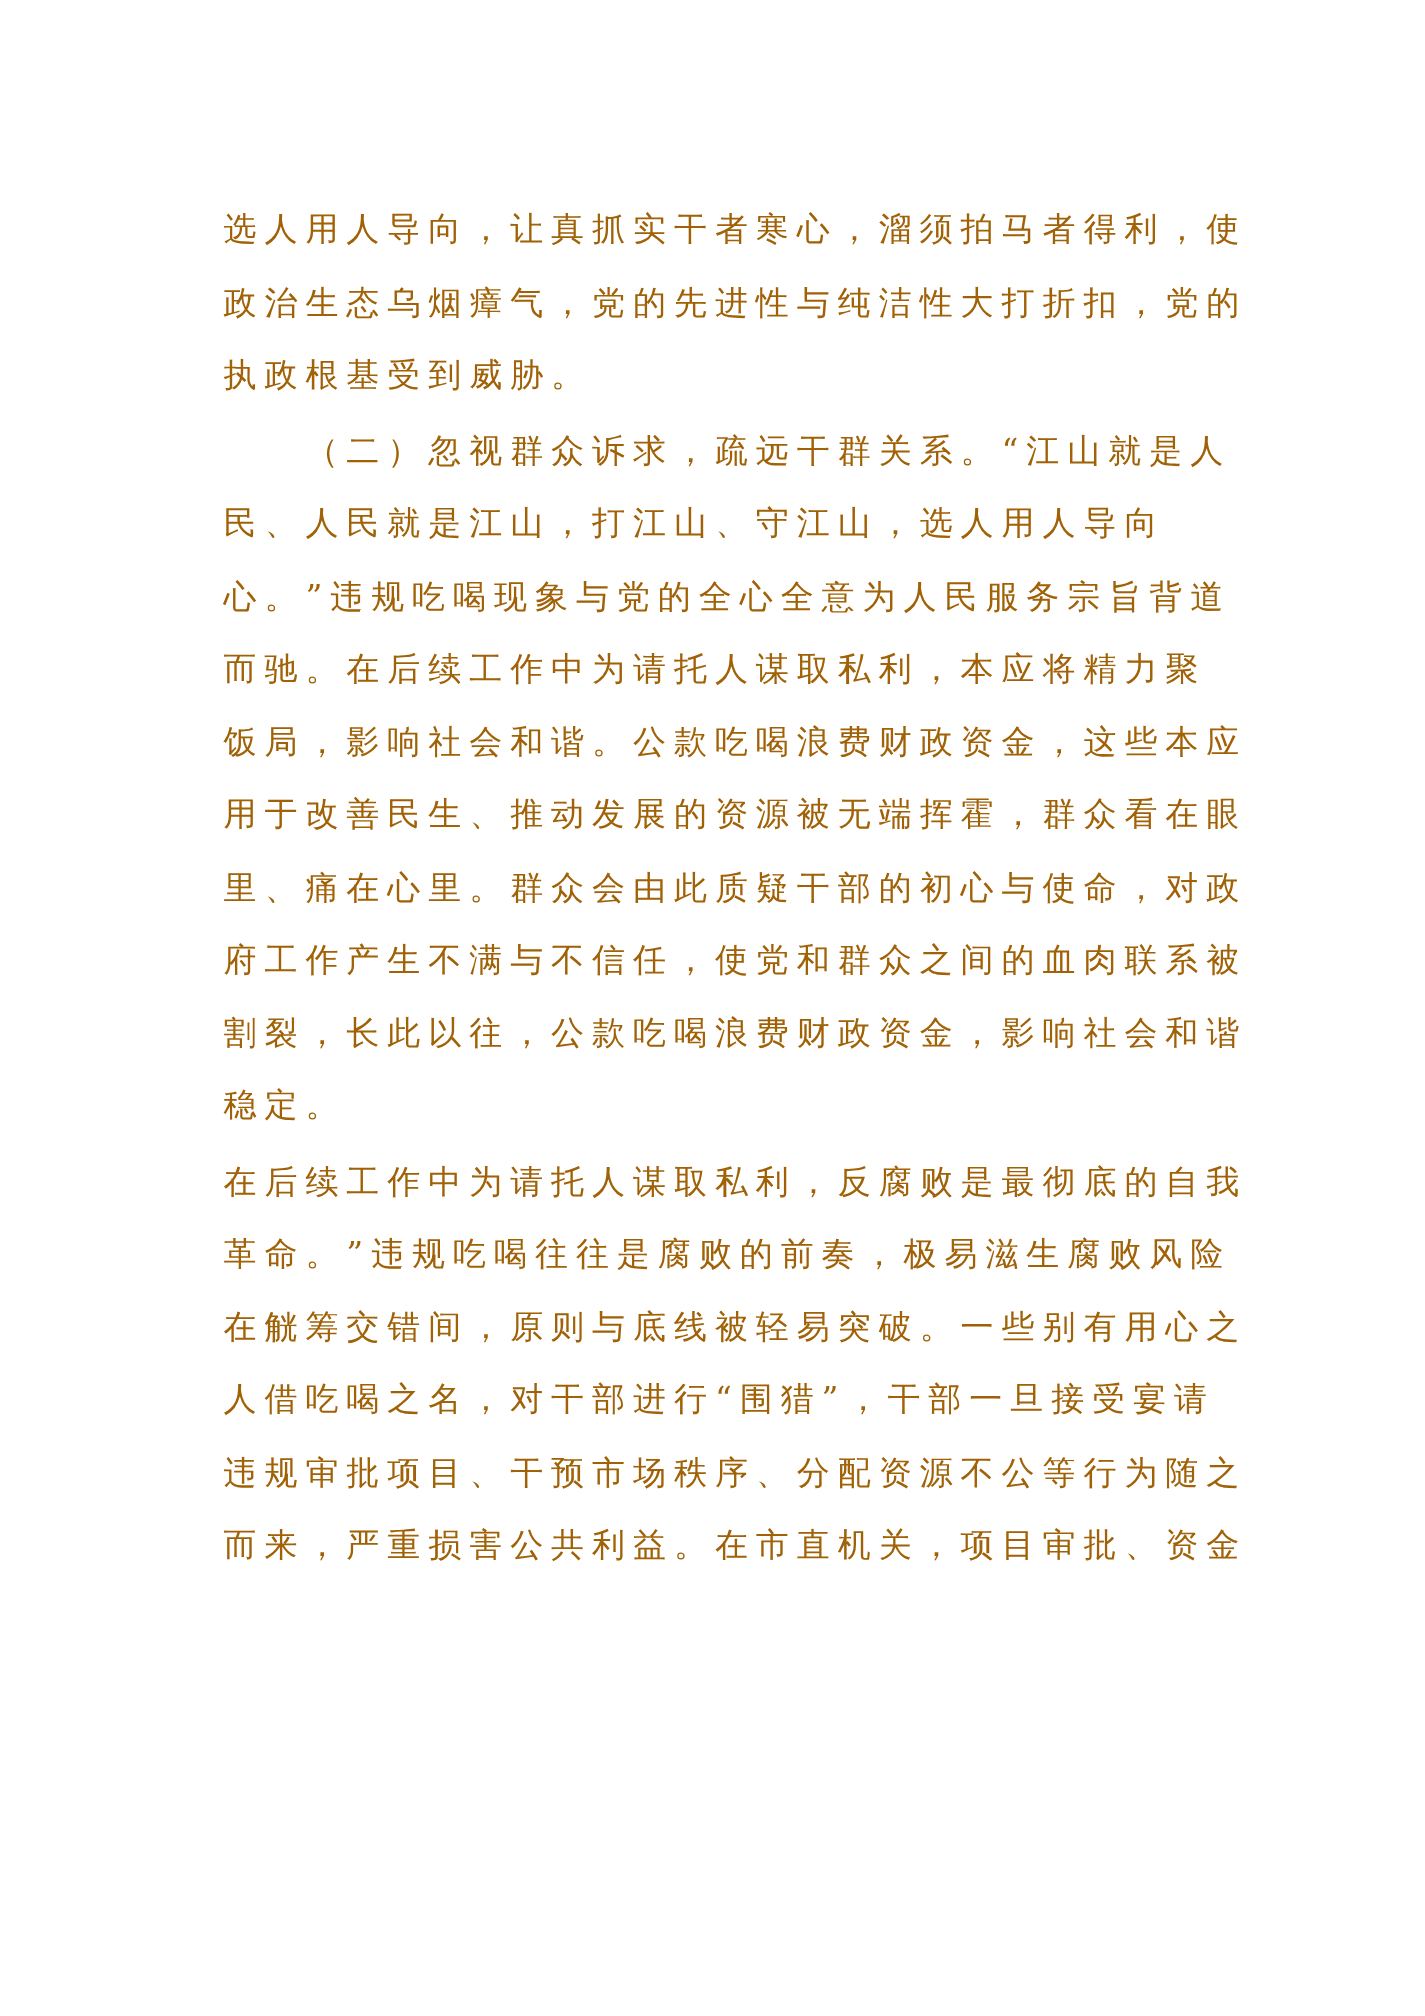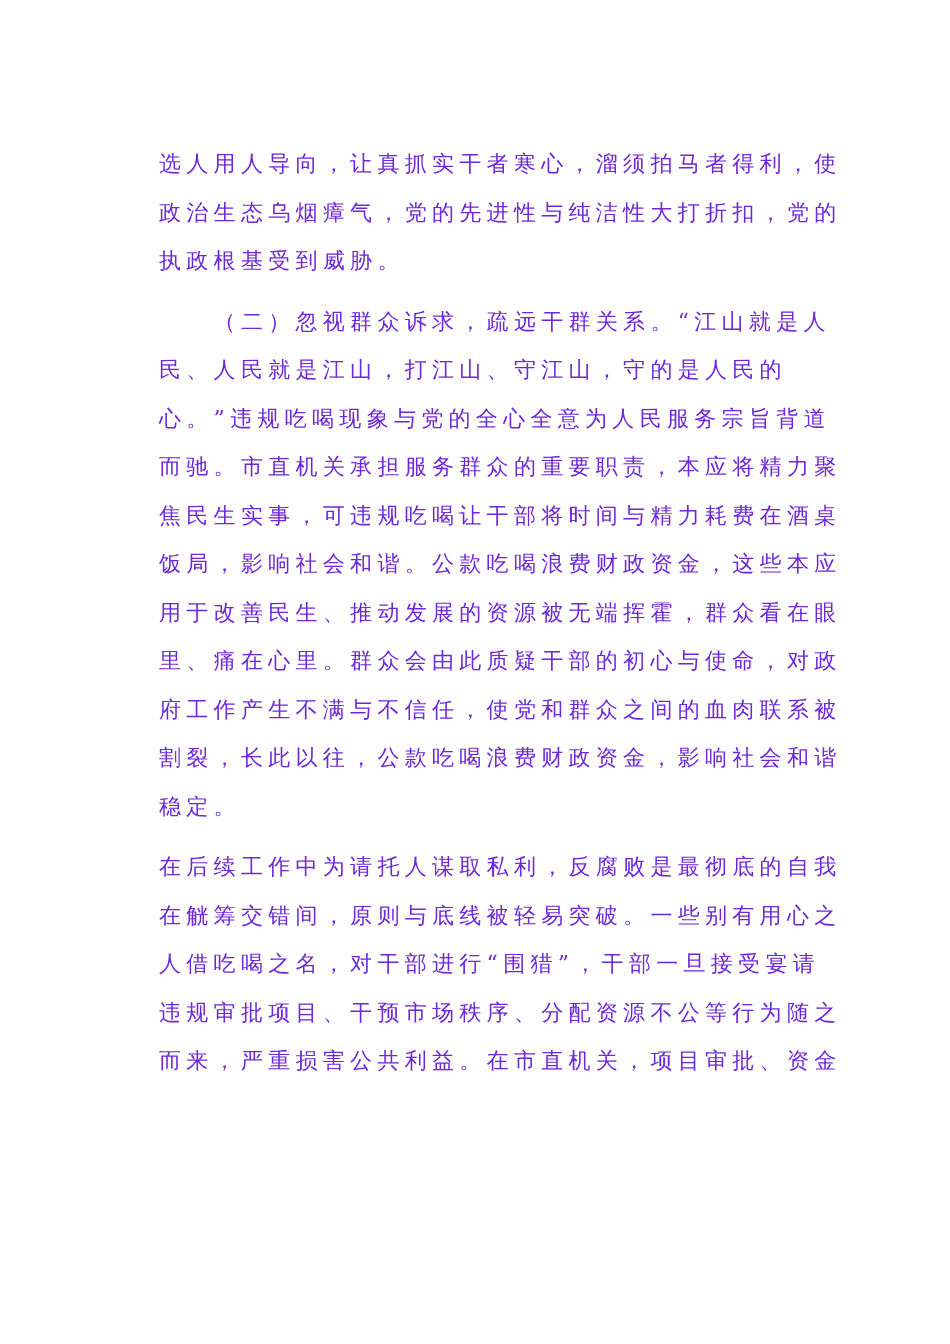--- a/index.html
+++ b/index.html
@@ -13,27 +13,27 @@
     position: relative;
     overflow: hidden;
   }
   .page {
     position: absolute;
     left: 147px;
     top: 128px;
     width: 664px;
   }
   .para {
-    margin: 12px;
+    margin: 2px;
     padding: 0;
     font-family: "DejaVu Serif", "Liberation Serif", serif;
     font-size: 22px;
     line-height: 48.5px;
     letter-spacing: 5.3px;
-    color: #6d28d9;
+    color: #a16207;
     text-align: justify;
     text-align-last: left;
     word-break: break-all;
   }
   .line {
     display: block;
     white-space: nowrap;
     height: 48.5px;
   }
 </style>
@@ -43,33 +43,33 @@
 <div class="page">
 
   <div class="para">
     <span class="line">选人用人导向，让真抓实干者寒心，溜须拍马者得利，使</span>
     <span class="line">政治生态乌烟瘴气，党的先进性与纯洁性大打折扣，党的</span>
     <span class="line">执政根基受到威胁。</span>
   </div>
 
   <div class="para">
     <span class="line" style="padding-left:54.6px">（二）忽视群众诉求，疏远干群关系。“江山就是人</span>
-    <span class="line">民、人民就是江山，打江山、守江山，守的是人民的</span>
+    <span class="line">民、人民就是江山，打江山、守江山，选人用人导向</span>
     <span class="line">心。”违规吃喝现象与党的全心全意为人民服务宗旨背道</span>
-    <span class="line">而驰。市直机关承担服务群众的重要职责，本应将精力聚</span>
-    <span class="line">焦民生实事，可违规吃喝让干部将时间与精力耗费在酒桌</span>
+    <span class="line">而驰。在后续工作中为请托人谋取私利，本应将精力聚</span>
     <span class="line">饭局，影响社会和谐。公款吃喝浪费财政资金，这些本应</span>
     <span class="line">用于改善民生、推动发展的资源被无端挥霍，群众看在眼</span>
     <span class="line">里、痛在心里。群众会由此质疑干部的初心与使命，对政</span>
     <span class="line">府工作产生不满与不信任，使党和群众之间的血肉联系被</span>
     <span class="line">割裂，长此以往，公款吃喝浪费财政资金，影响社会和谐</span>
     <span class="line">稳定。</span>
   </div>
 
   <div class="para">
     <span class="line">在后续工作中为请托人谋取私利，反腐败是最彻底的自我</span>
+    <span class="line">革命。”违规吃喝往往是腐败的前奏，极易滋生腐败风险</span>
     <span class="line">在觥筹交错间，原则与底线被轻易突破。一些别有用心之</span>
     <span class="line">人借吃喝之名，对干部进行“围猎”，干部一旦接受宴请</span>
     <span class="line">违规审批项目、干预市场秩序、分配资源不公等行为随之</span>
     <span class="line">而来，严重损害公共利益。在市直机关，项目审批、资金</span>
   </div>
 
 </div>
 
 </body></html>

